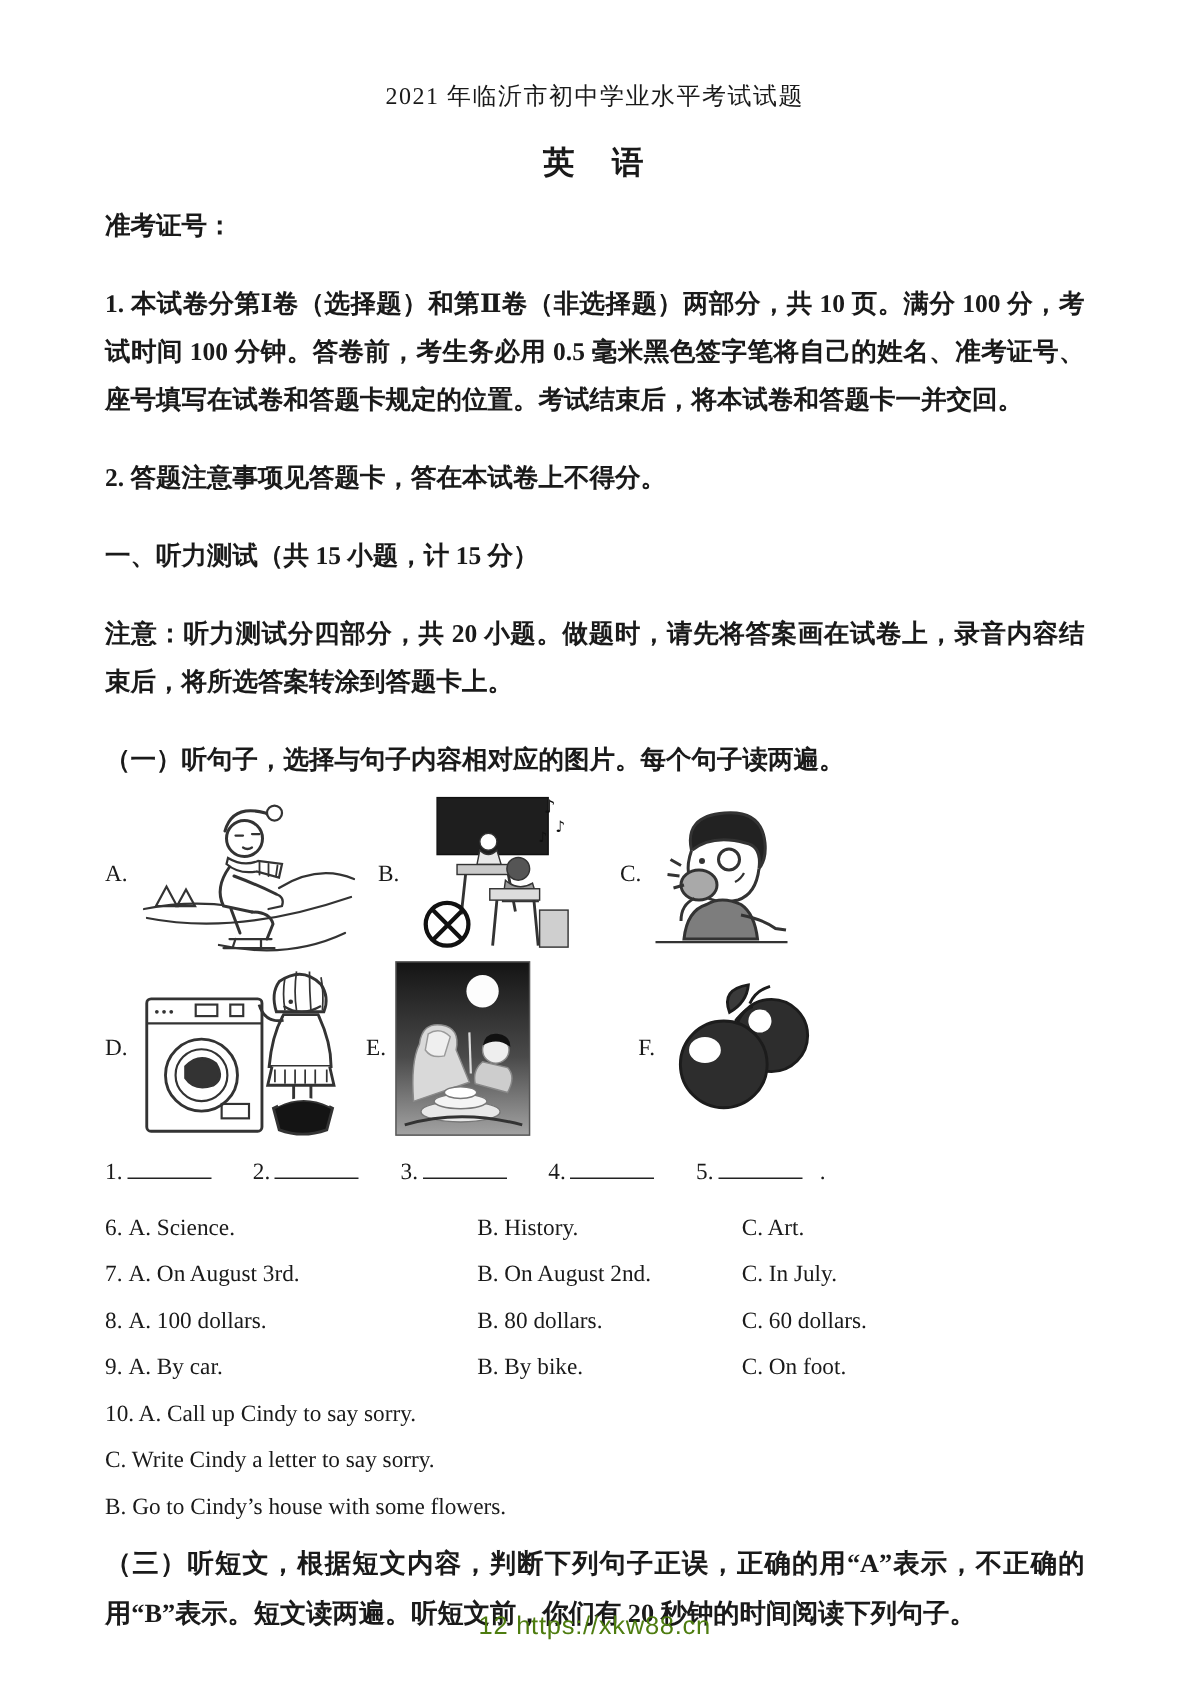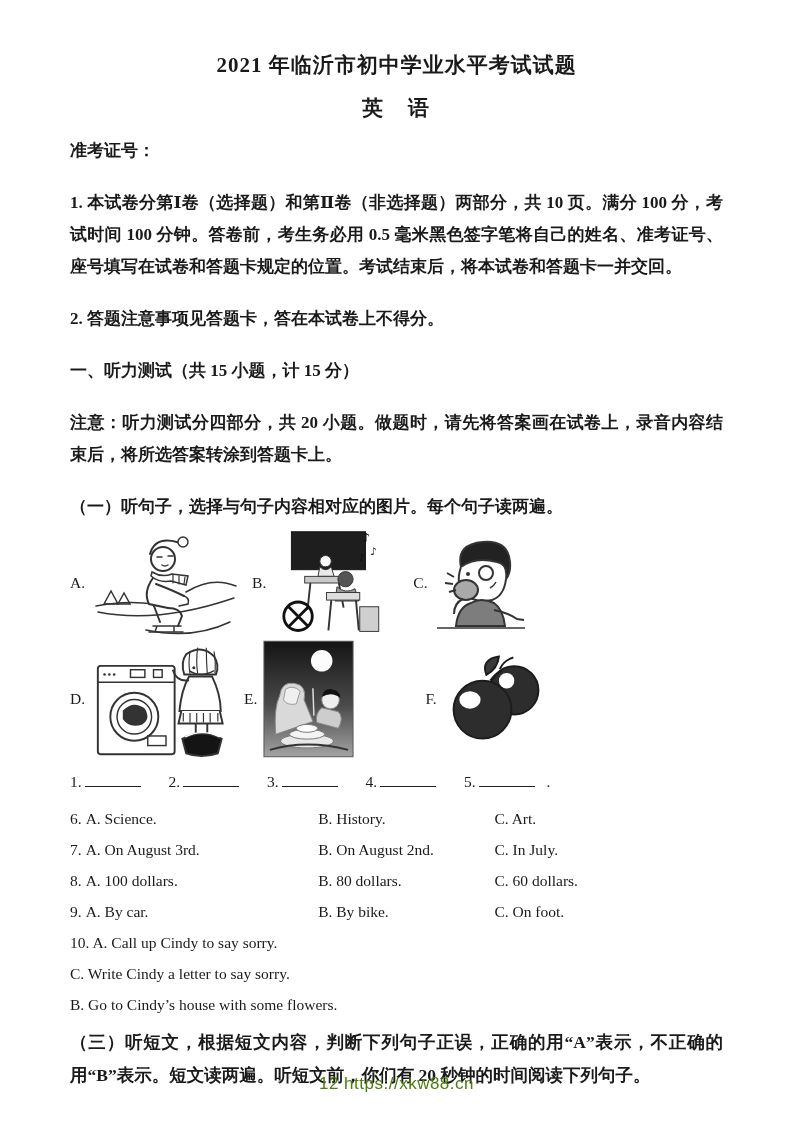--- a/index.html
+++ b/index.html
@@ -11,21 +11,21 @@
     position: relative;
     overflow: hidden;
   }
   .page {
     width: 793px; height: 1122px;
     padding: 50px 70px 0 70px;
     position: relative;
   }
   .exam-title {
     text-align: center;
-    font-size: 21px; font-weight: 700;
+    font-size: 16px; font-weight: 400;
     line-height: 30px;
     letter-spacing: 1px;
   }
   .exam-subject {
     text-align: center;
     font-size: 21px; font-weight: 700;
     line-height: 30px;
     margin-top: 13px;
     letter-spacing: 2px;
   }

